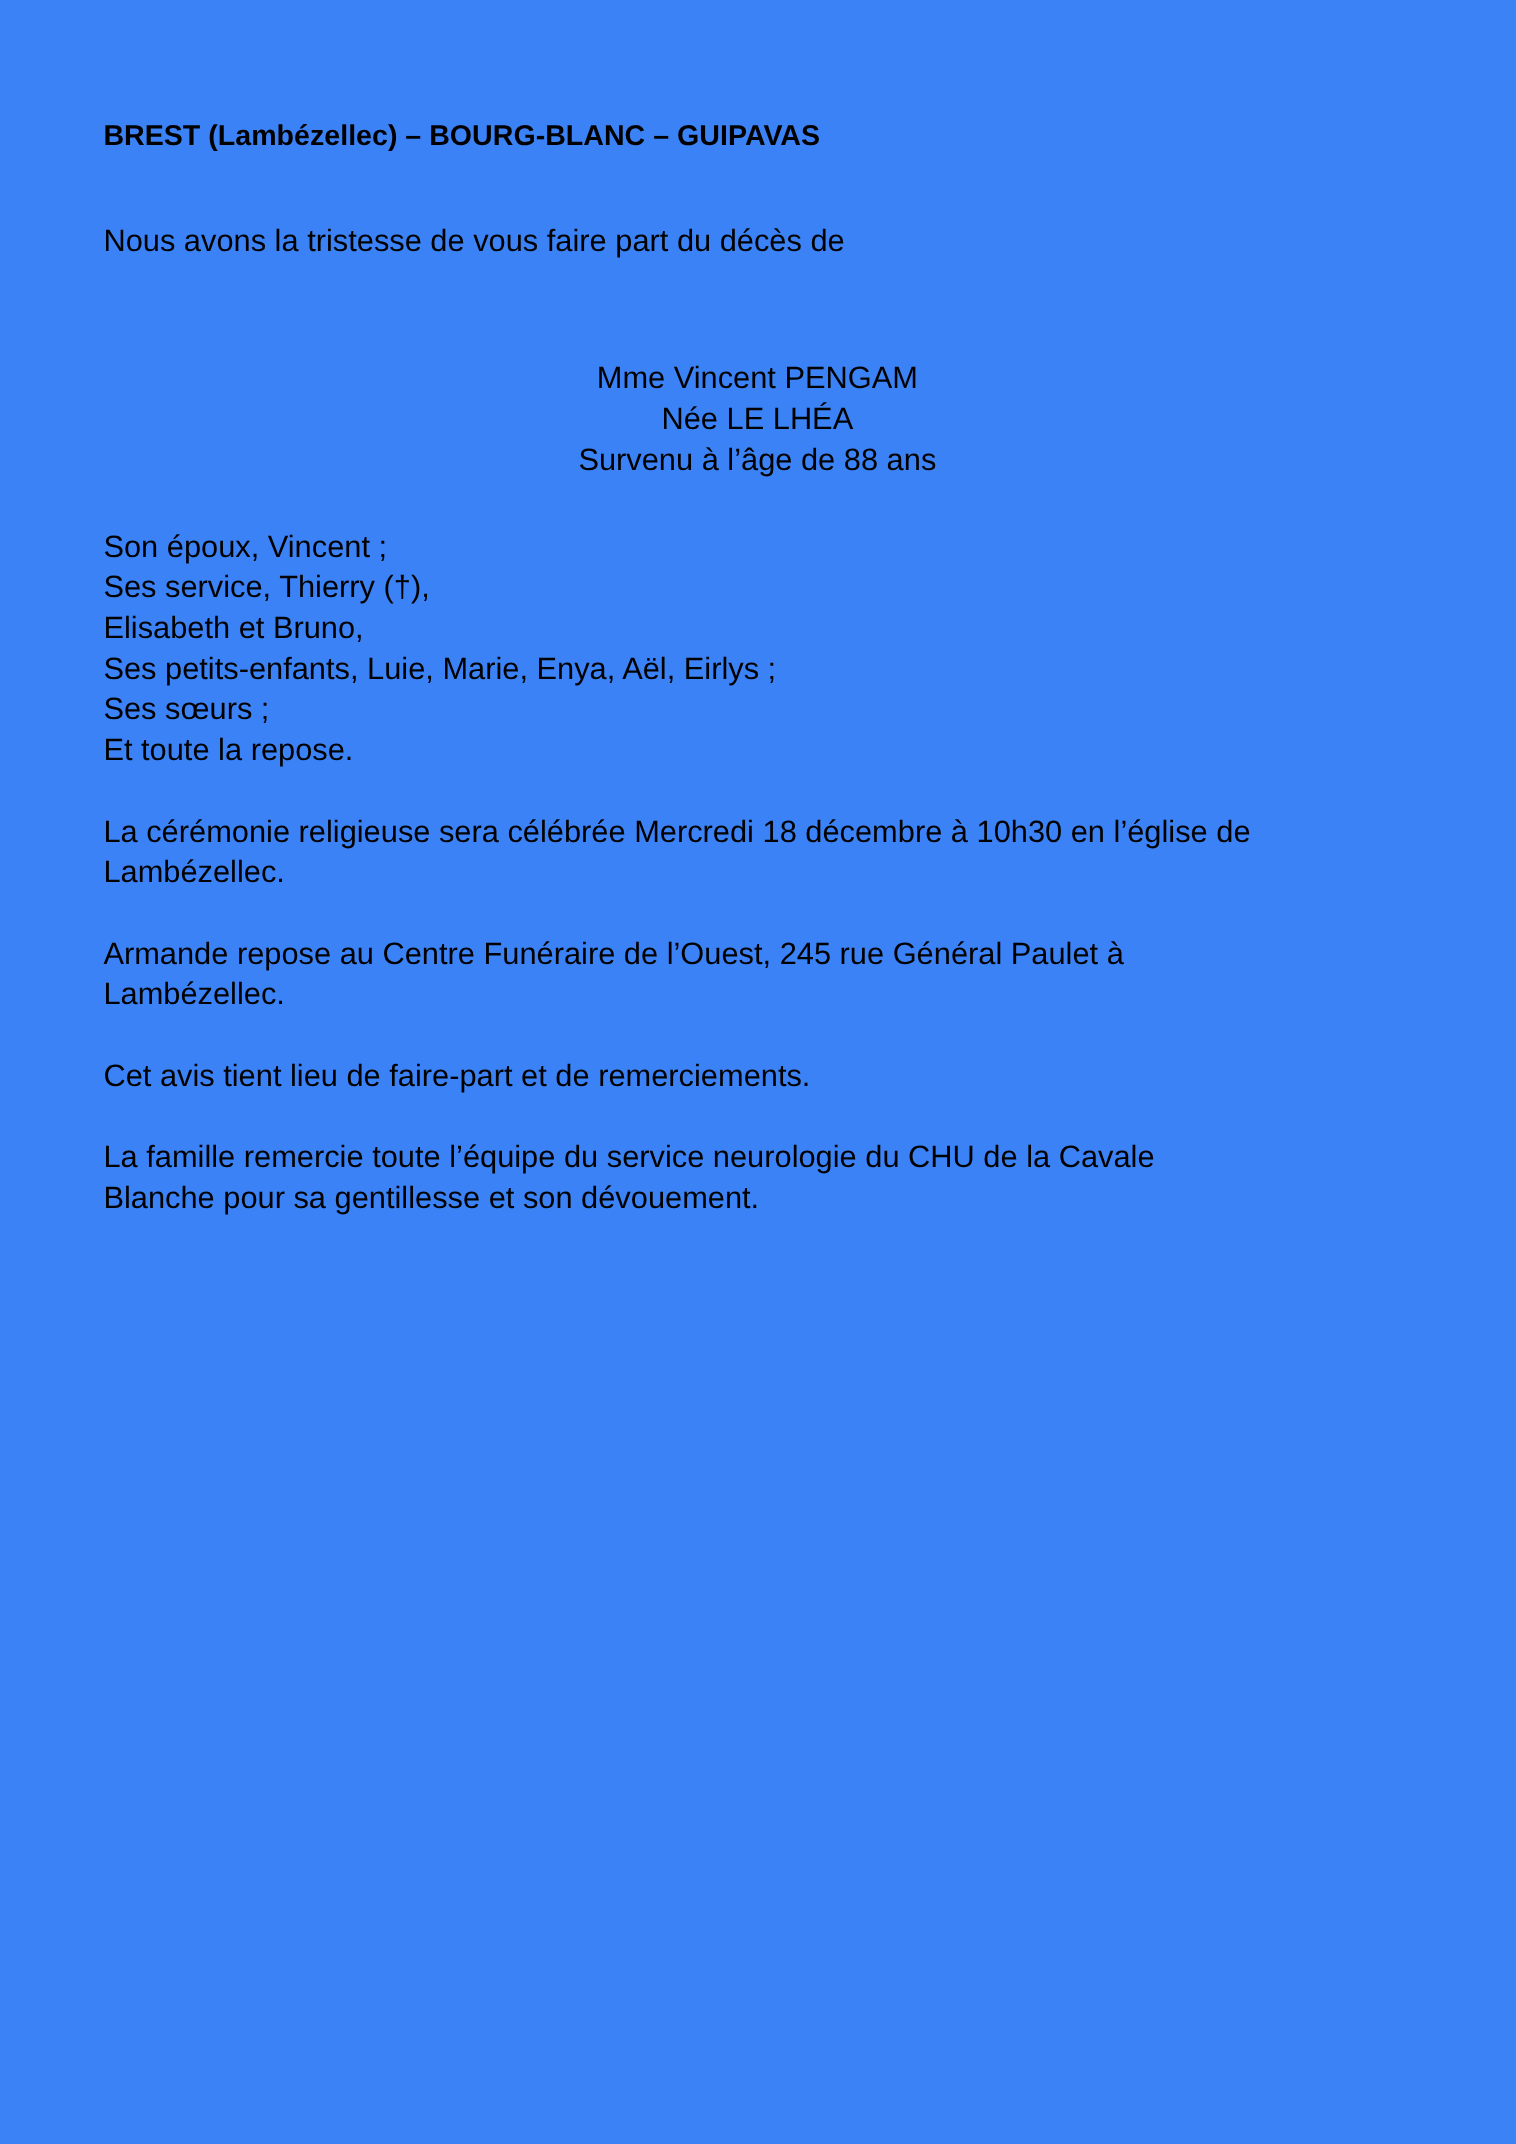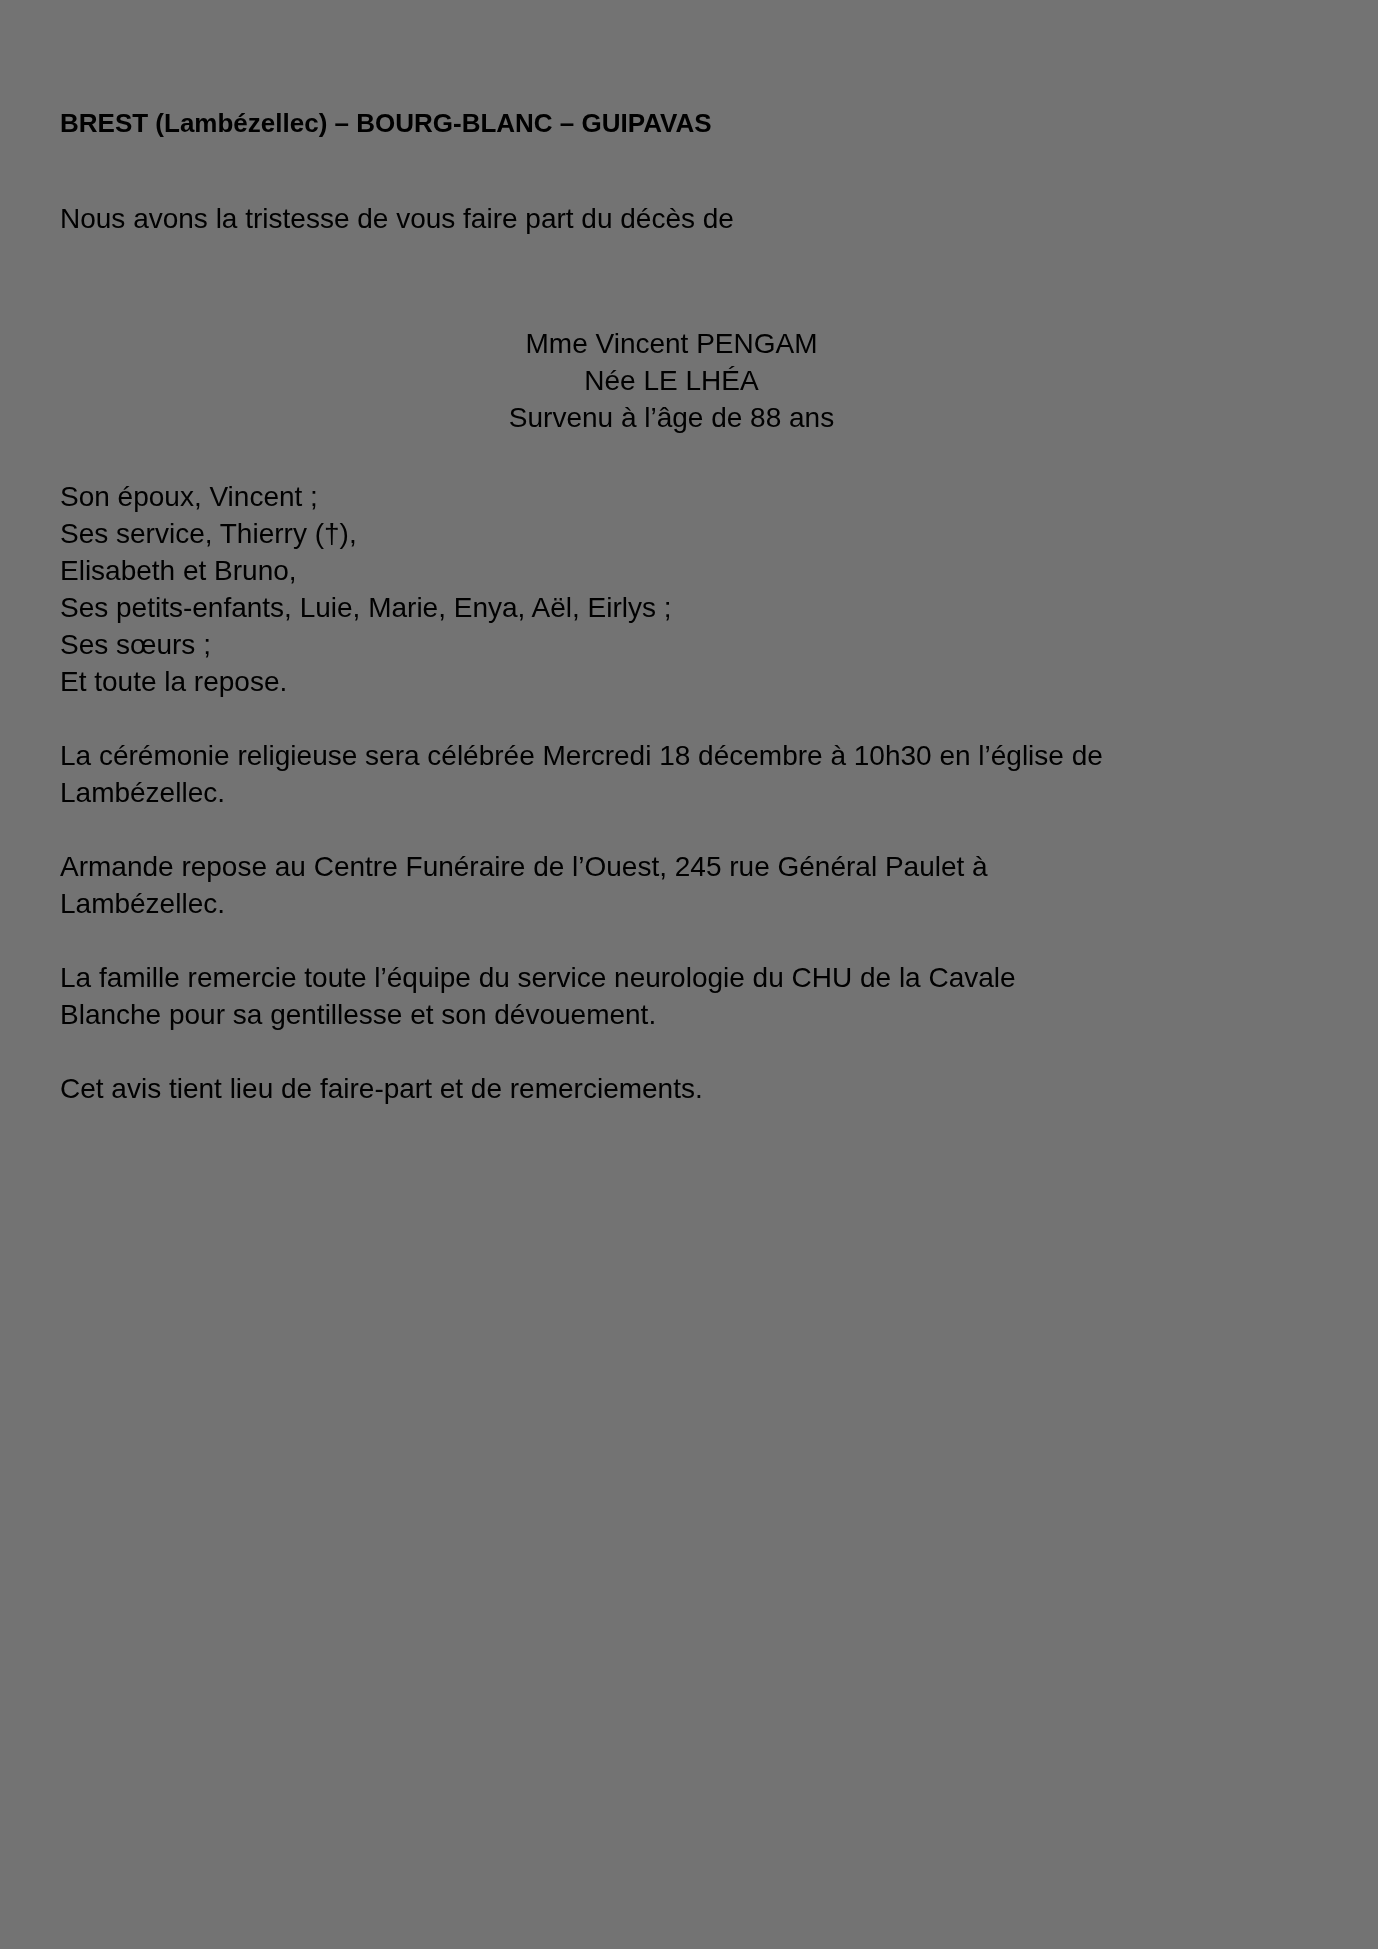--- a/index.html
+++ b/index.html
@@ -5,23 +5,23 @@
   html, body {
     margin: 0;
     padding: 0;
     background: #ffffff;
   }
   .page {
     position: relative;
     width: 1378px;
     height: 1949px;
     box-sizing: border-box;
-    background: #737373;
+    background: #3b82f6;
     color: #000000;
-    padding: 0 95px 0 60px;
+    padding: 0 95px 0 94px;
     font-family: "Liberation Sans", "DejaVu Sans", sans-serif;
     font-size: 28px;
     line-height: 37px;
     overflow: hidden;
   }
   .page p, .page div { margin: 0; padding: 0; }
   .header {
     margin-top: 105px !important;
     font-weight: bold;
     font-size: 26px;
@@ -68,21 +68,21 @@
     <div>La cérémonie religieuse sera célébrée Mercredi 18 décembre à 10h30 en l’église de</div>
     <div>Lambézellec.</div>
   </div>
 
   <div class="para">
     <div>Armande repose au Centre Funéraire de l’Ouest, 245 rue Général Paulet à</div>
     <div>Lambézellec.</div>
   </div>
 
   <div class="para">
-    <div>La famille remercie toute l’équipe du service neurologie du CHU de la Cavale</div>
-    <div>Blanche pour sa gentillesse et son dévouement.</div>
+    <div>Cet avis tient lieu de faire-part et de remerciements.</div>
   </div>
 
   <div class="para">
-    <div>Cet avis tient lieu de faire-part et de remerciements.</div>
+    <div>La famille remercie toute l’équipe du service neurologie du CHU de la Cavale</div>
+    <div>Blanche pour sa gentillesse et son dévouement.</div>
   </div>
 
 </div>
 
 </body></html>

